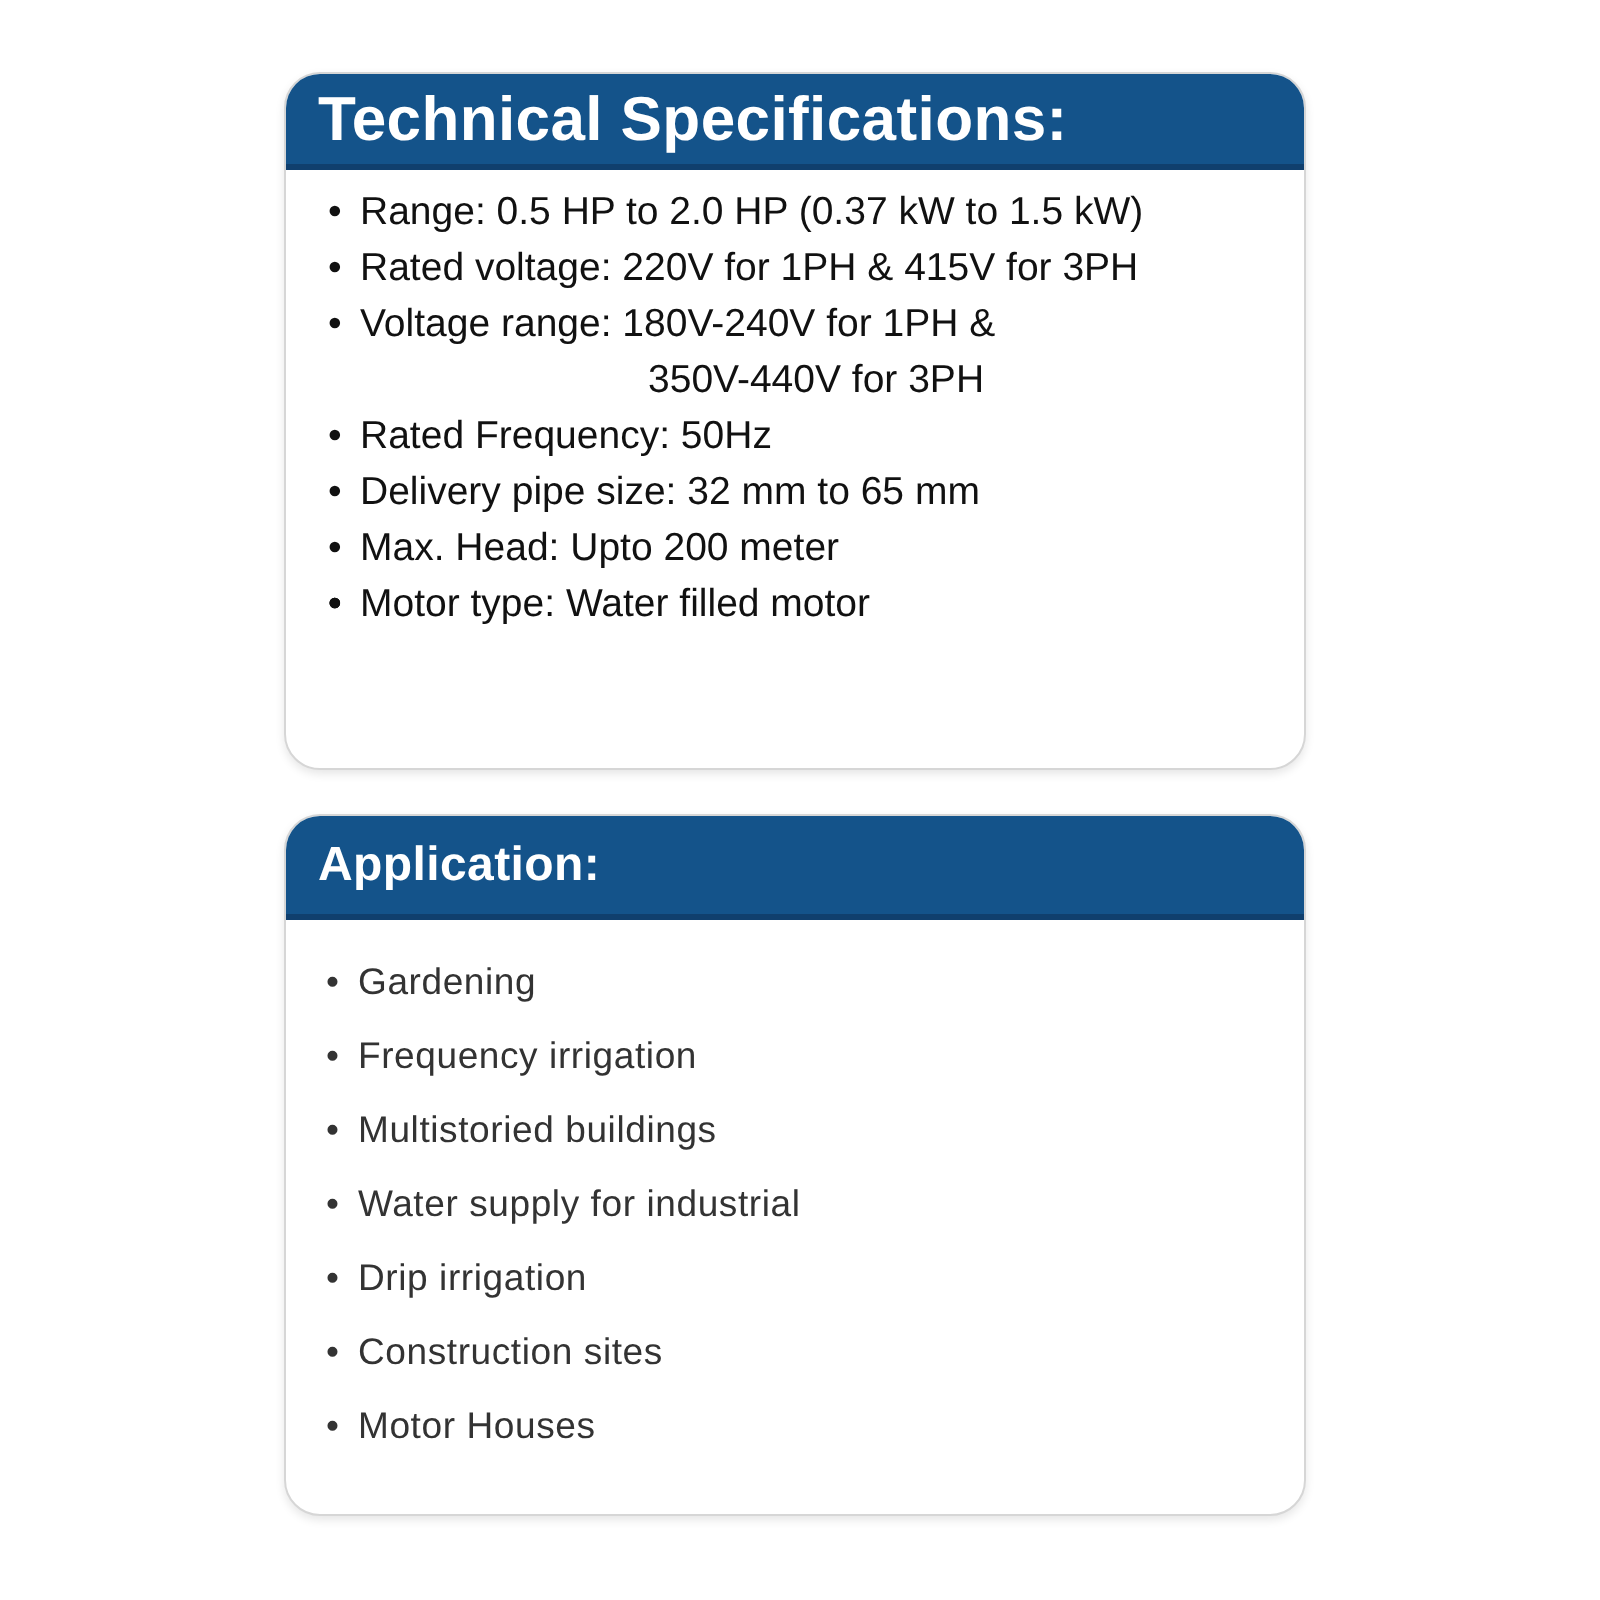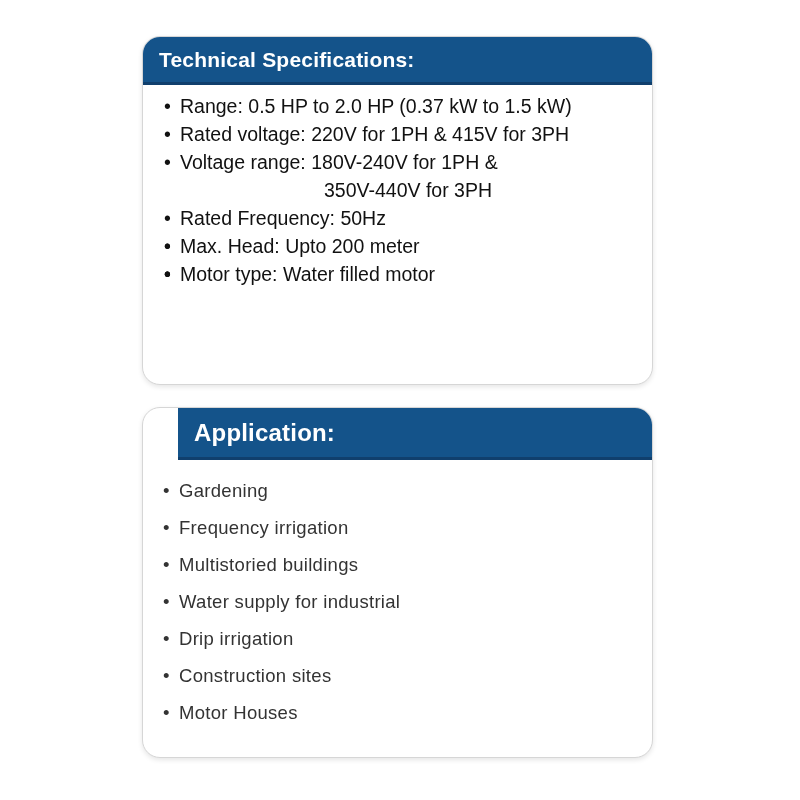--- a/index.html
+++ b/index.html
@@ -30,23 +30,23 @@
     background: #14538a;
     border-bottom: 3px solid #103f6d;
     color: #ffffff;
     font-weight: bold;
     display: flex;
     align-items: center;
     padding-left: 16px;
     box-sizing: border-box;
   }
   #spec-card { top: 36px; height: 349px; }
-  #spec-card .card-header { height: 48px; font-size: 21px; letter-spacing: 0.2px; }
+  #spec-card .card-header { height: 48px; font-size: 31px; letter-spacing: 0.2px; }
   #app-card { top: 407px; height: 351px; }
-  #app-card .card-header { height: 52px; font-size: 24px; letter-spacing: 0.2px; margin-left: 35px; }
+  #app-card .card-header { height: 52px; font-size: 24px; letter-spacing: 0.2px; }
 
   ul.bullet-list {
     margin: 0;
     padding: 0;
     list-style: none;
   }
   #spec-card ul.bullet-list { padding: 7px 12px 0 21px; }
   #app-card  ul.bullet-list { padding: 12px 12px 0 20px; }
 
   ul.bullet-list li {
@@ -99,20 +99,21 @@
       </li>
       <li class="continuation">
         <span>350V-440V for 3PH</span>
       </li>
       <li>
         <span class="bullet">•</span>
         <span>Rated Frequency: 50Hz</span>
       </li>
       <li>
         <span class="bullet">•</span>
+        <span>Delivery pipe size: 32 mm to 65 mm</span>
       </li>
       <li>
         <span class="bullet">•</span>
         <span>Max. Head: Upto 200 meter</span>
       </li>
       <li>
         <span class="bullet">•</span>
       </li>
       <li>
         <span class="bullet">•</span>

